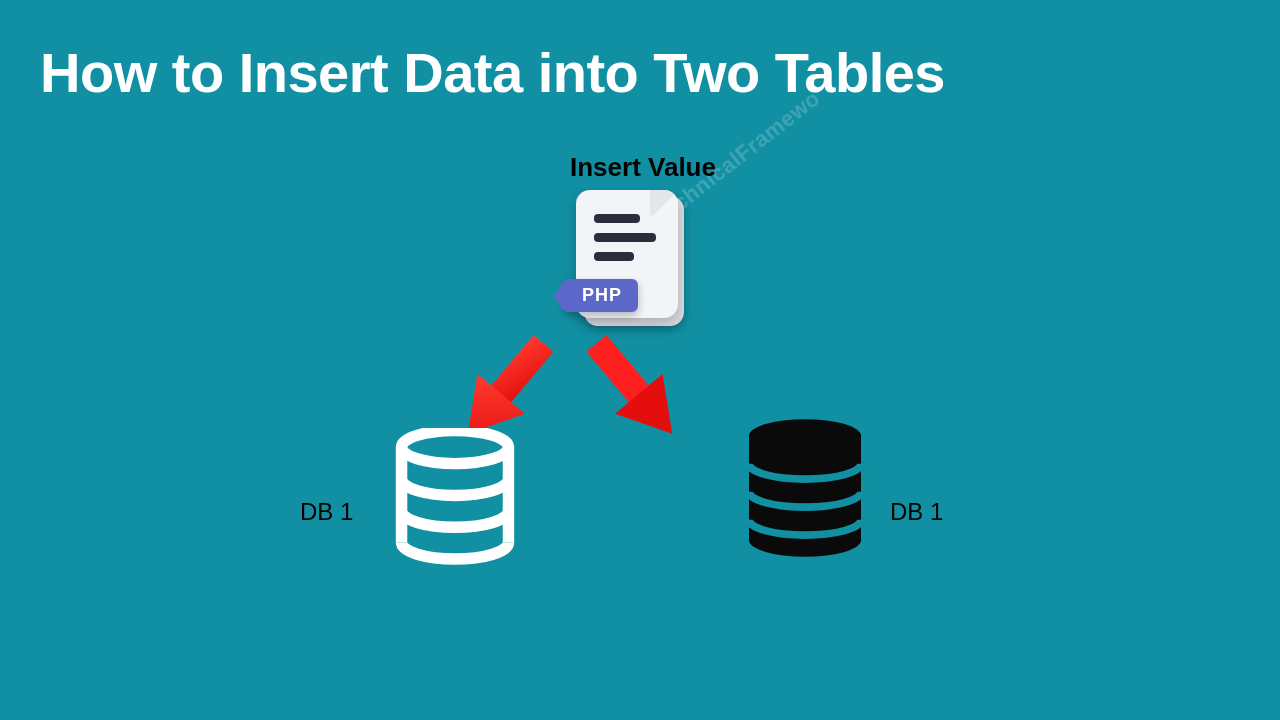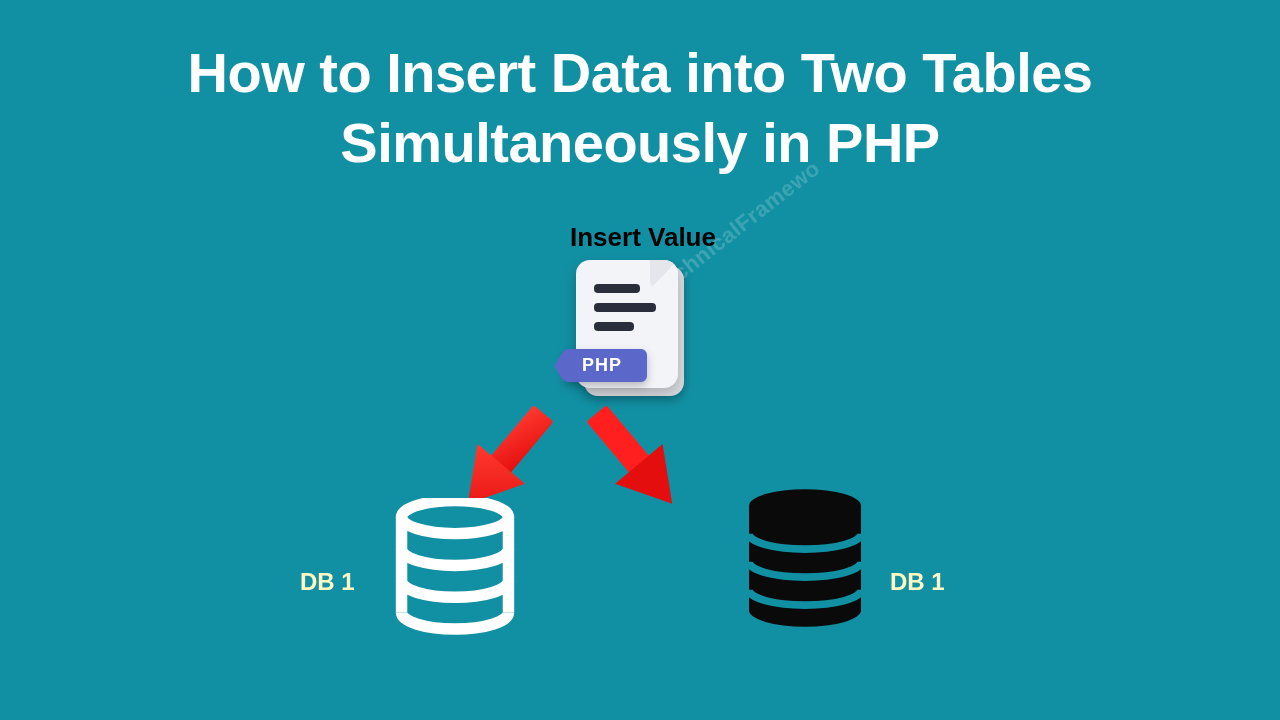--- a/index.html
+++ b/index.html
@@ -8,21 +8,21 @@
     height: 720px;
     background: #1290a3;
     font-family: Arial, Helvetica, sans-serif;
     overflow: hidden;
     position: relative;
   }
   .title {
     color: #ffffff;
     font-size: 56px;
     font-weight: 800;
-    text-align: center;
+    text-align: left;
     line-height: 1.25;
     padding: 38px 40px 0 40px;
     letter-spacing: -0.5px;
   }
   .diagram {
     position: relative;
     width: 100%;
     height: 500px;
     margin-top: 10px;
   }
@@ -90,21 +90,21 @@
   .fl1 { width: 46px; }
   .fl2 { width: 62px; }
   .fl3 { width: 40px; }
   .php-tag {
     position: absolute;
     bottom: 28px; left: -10px;
     background: #5b67c9;
     color: #fff;
     font-weight: 800;
     font-size: 18px;
-    padding: 6px 25px 6px 18px;
+    padding: 6px 16px 6px 18px;
     border-radius: 4px 6px 6px 4px;
     box-shadow: 0 4px 8px rgba(0,0,0,0.25);
     letter-spacing: 1px;
   }
   .php-tag::before {
     content: "";
     position: absolute;
     left: -10px; top: 50%;
     transform: translateY(-50%);
     border-top: 16px solid transparent;
@@ -131,33 +131,32 @@
   .db {
     position: absolute;
     width: 130px;
     height: 140px;
   }
   .db-left { top: 310px; left: 390px; }
   .db-right { top: 300px; left: 740px; }
   .db svg { width: 100%; height: 100%; }
   .db-label {
     position: absolute;
-    color: #fef9c3;
+    color: #000000;
     font-size: 24px;
-    font-weight: 700;
+    font-weight: 400;
   }
   .dbl1 { top: 380px; left: 300px; }
   .dbl2 { top: 380px; left: 890px; }
 </style>
 </head>
 <body>
 
 <h1 class="title">
   <span>How to Insert Data into Two Tables</span><br>
-  <span>Simultaneously in PHP</span>
 </h1>
 
 <div class="diagram">
 
   <div class="watermark">@PHPTechnicalFramewo</div>
 
   <div class="insert-label">Insert Value</div>
 
   <div class="php-file">
     <div class="file-back"></div>

